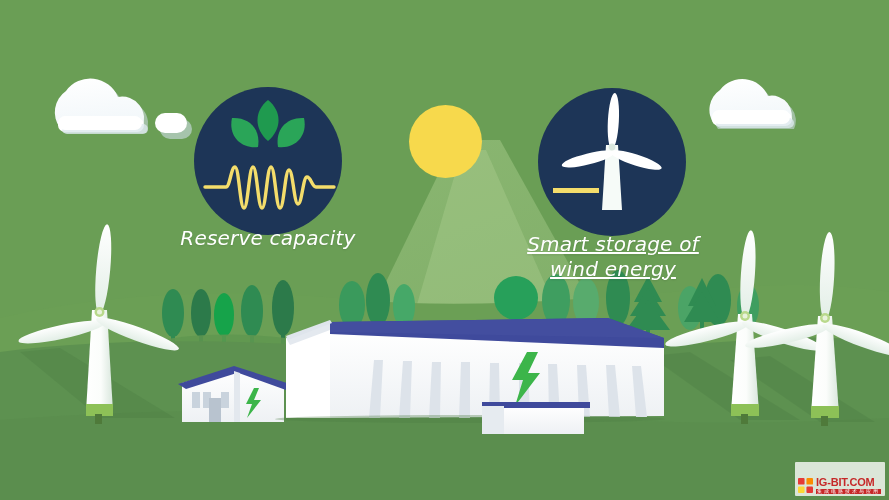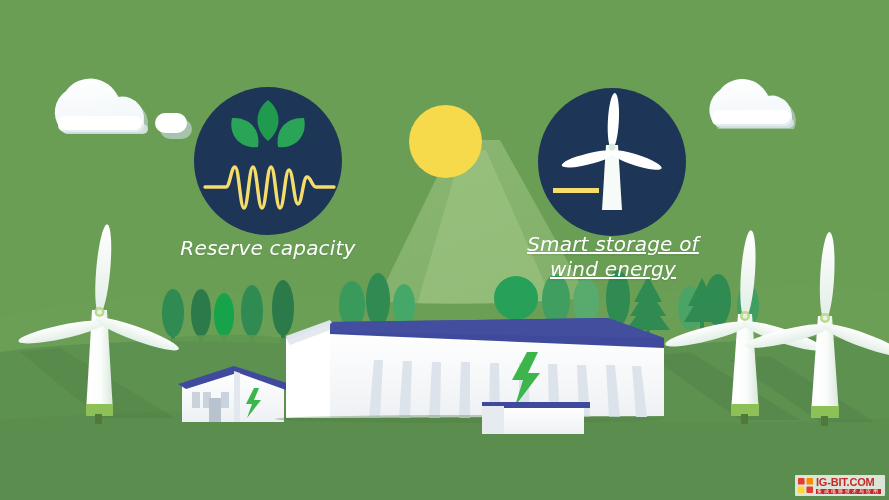--- a/index.html
+++ b/index.html
@@ -48,32 +48,32 @@
     color: #ffffff;
     font-style: italic;
     font-size: 20px;
     font-family: "DejaVu Sans", sans-serif;
     text-align: center;
     line-height: 1.25;
     white-space: pre-line;
     letter-spacing: 0.2px;
     text-shadow: 0 1px 2px rgba(0,0,0,0.10);
   }
-  #label-left  { left: 148px; top: 236px; width: 240px; }
+  #label-left  { left: 148px; top: 226px; width: 240px; }
   #label-right { left: 488px; top: 232px; width: 250px; text-decoration: underline; }
 
   
   #watermark {
     position: absolute;
     right: 4px; bottom: 4px;
     display: flex;
     align-items: center;
     gap: 3px;
     background: rgba(255,255,255,0.78);
-    padding: 2px 4px 2px 3px;
+    padding: 15px 4px 2px 3px;
     border-radius: 1px;
   }
   #watermark .wm-logo {
     width: 15px; height: 15px;
     flex: 0 0 auto;
   }
   #watermark .wm-text { line-height: 1; }
   #watermark .wm-main {
     display: block;
     color: #c62828;

